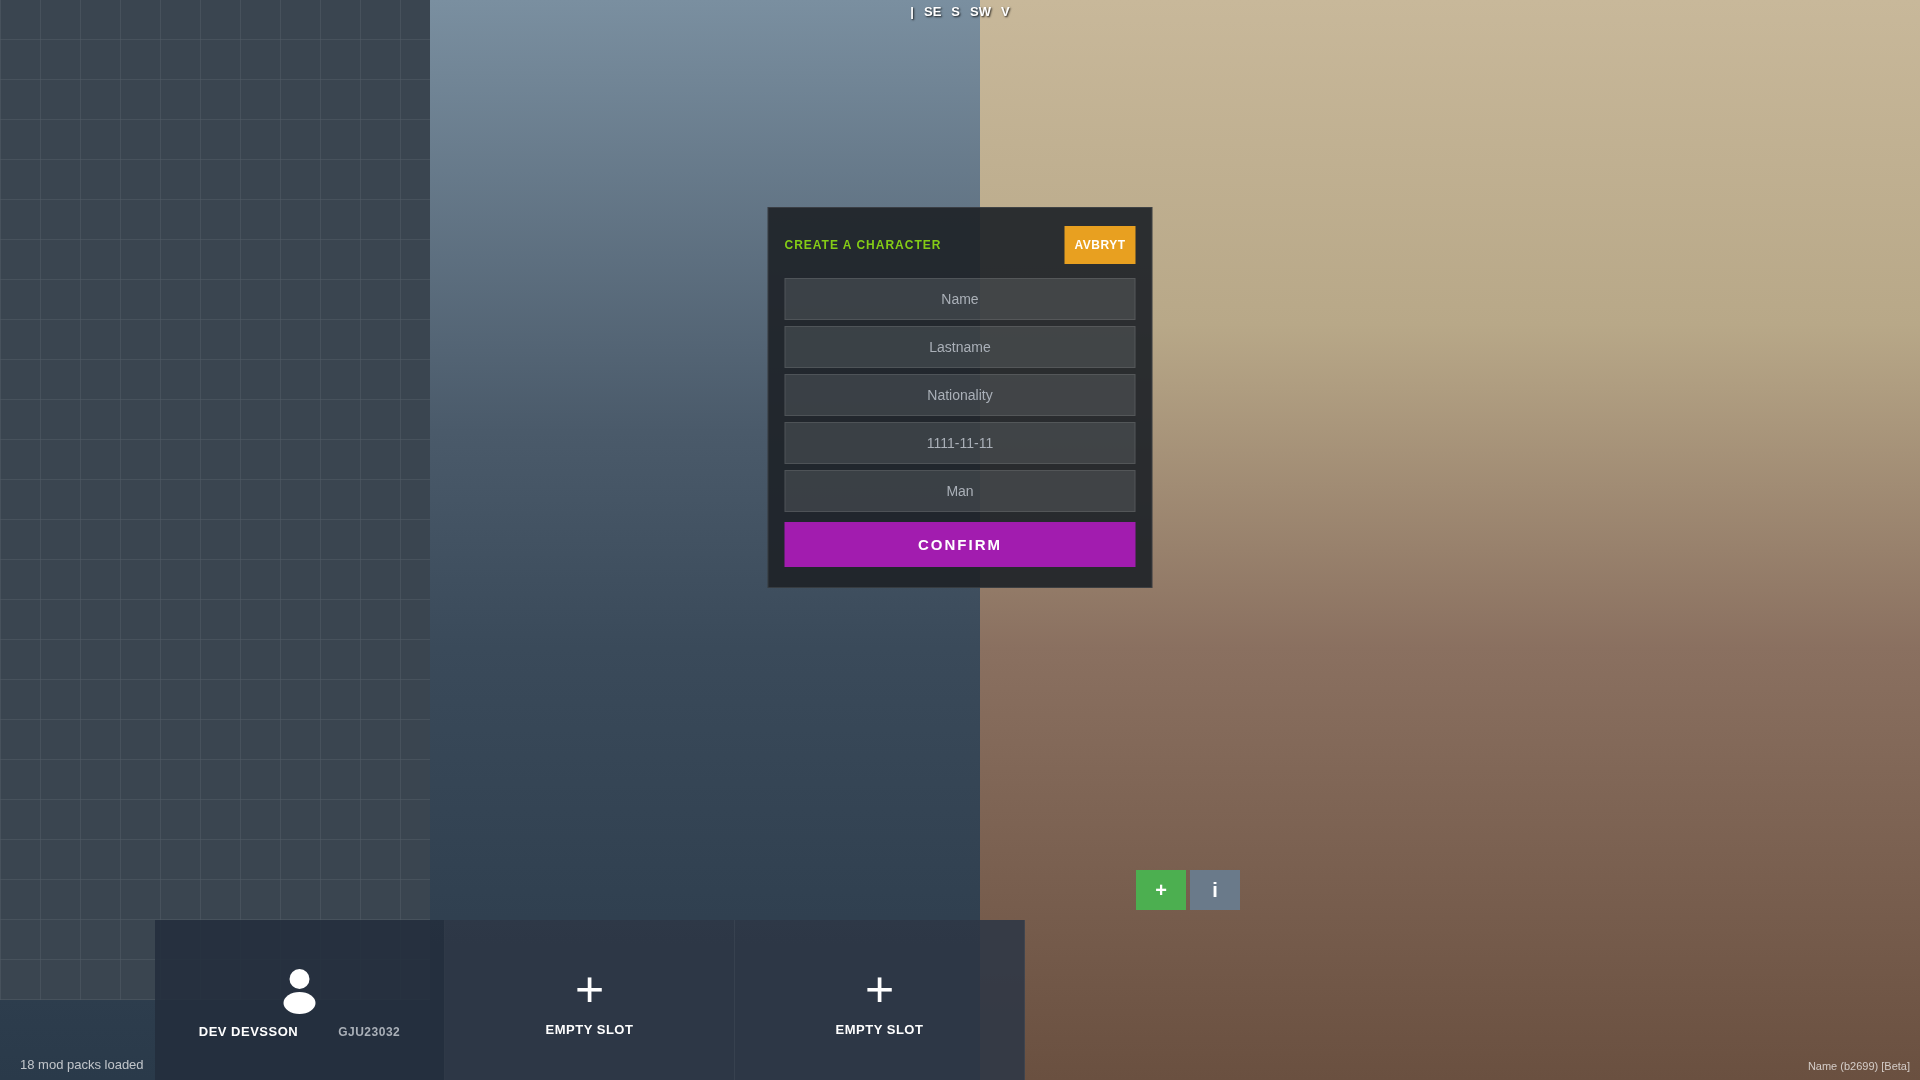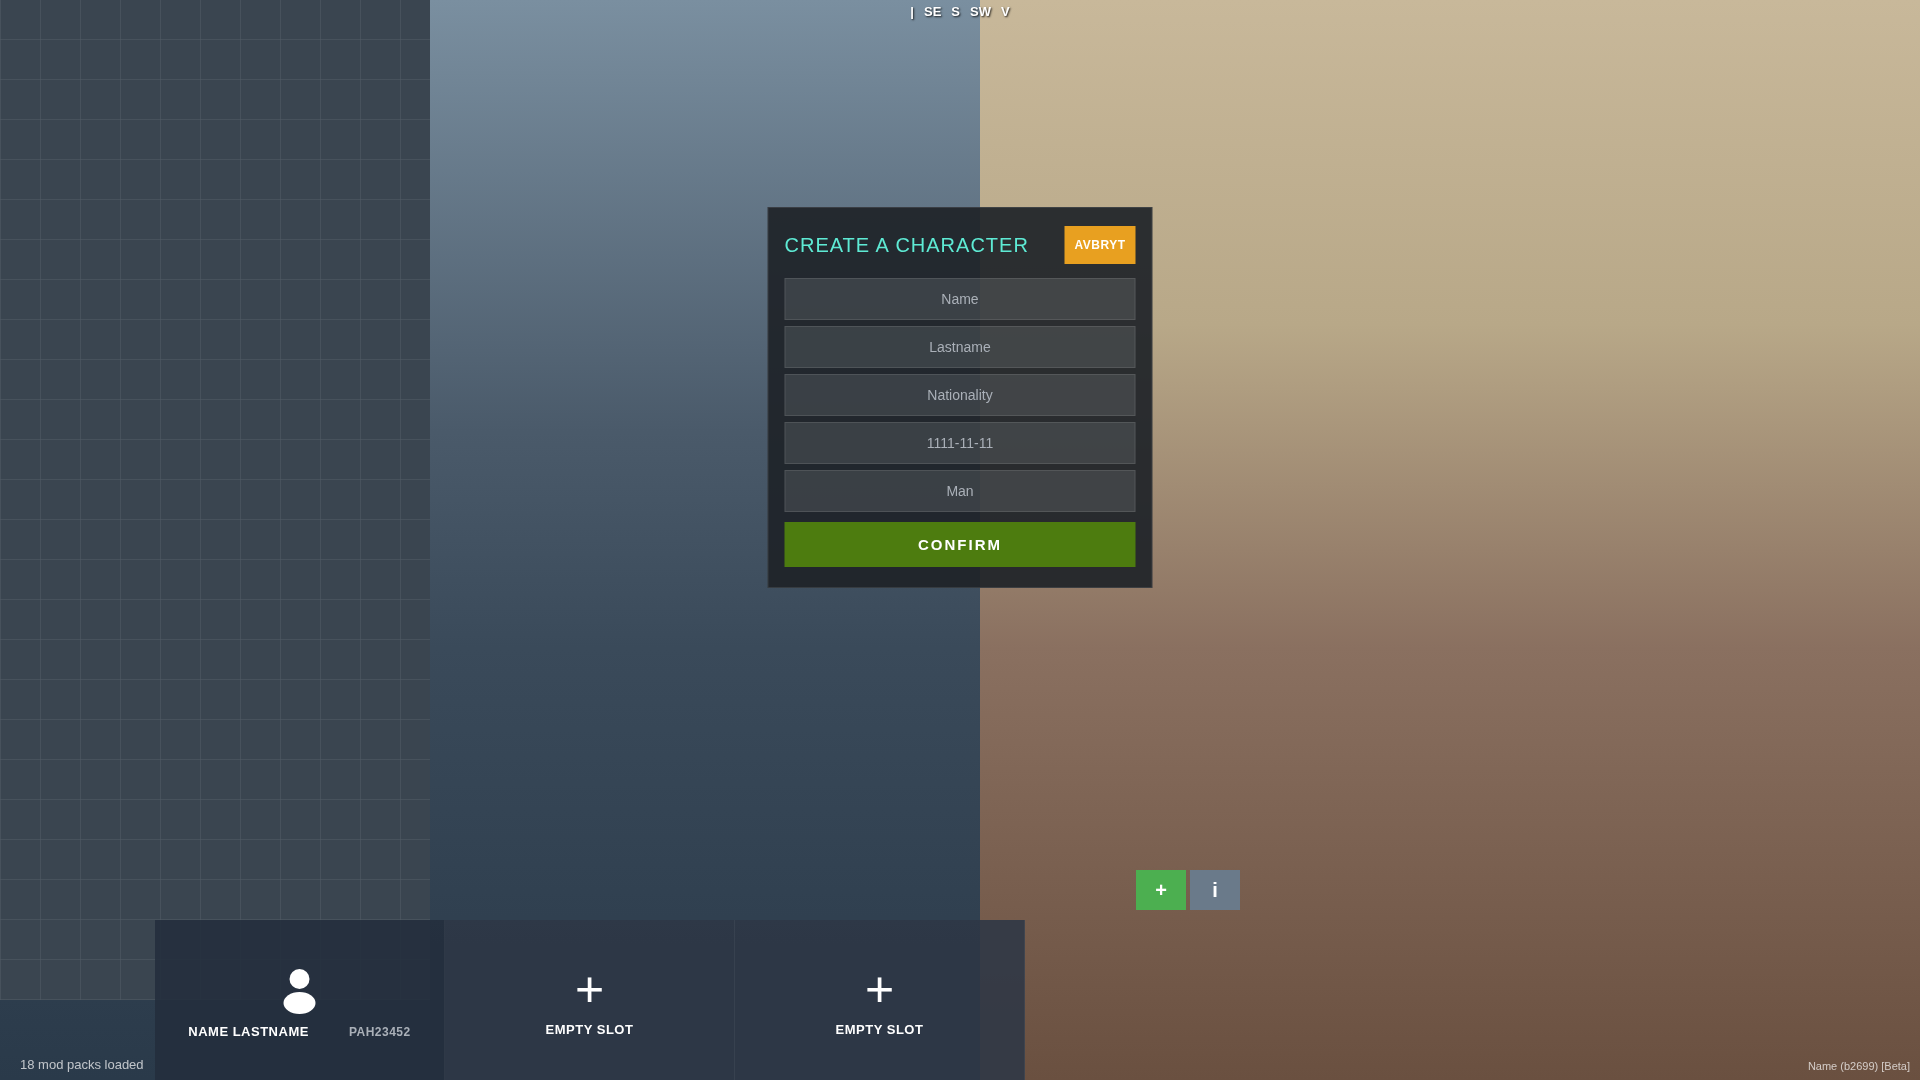--- a/index.html
+++ b/index.html
@@ -79,23 +79,23 @@
     }
 
     .dialog-header {
       display: flex;
       justify-content: space-between;
       align-items: center;
       margin-bottom: 14px;
     }
 
     .dialog-title {
-      color: #5eead4;
-      font-size: 20px;
-      font-weight: normal;
+      color: #84cc16;
+      font-size: 12px;
+      font-weight: bold;
       letter-spacing: 1px;
     }
 
     .abort-btn {
       background: #e8a020;
       color: white;
       border: none;
       padding: 12px 10px;
       font-size: 12px;
       font-weight: bold;
@@ -115,21 +115,21 @@
       outline: none;
       cursor: text;
     }
 
     .form-field::placeholder {
       color: #aab0b8;
     }
 
     .confirm-btn {
       width: 100%;
-      background: #4d7c0f;
+      background: #a21caf;
       color: white;
       border: none;
       padding: 14px;
       font-size: 15px;
       font-weight: bold;
       letter-spacing: 2px;
       cursor: pointer;
       margin-top: 4px;
     }
 
@@ -260,34 +260,34 @@
 
   <button class="confirm-btn">CONFIRM</button>
 </div>
 
 <div class="bottom-right-btns">
   <button class="btn-square btn-green">+</button>
   <button class="btn-square btn-gray">i</button>
 </div>
 
 <div class="character-slots">
-
 
   <div class="char-slot">
     <div class="avatar-icon">
       <svg viewBox="0 0 55 55" fill="white">
         <circle cx="27.5" cy="18" r="10"></circle>
         <ellipse cx="27.5" cy="42" rx="16" ry="11"></ellipse>
       </svg>
     </div>
     <div style="display:flex; gap:40px; align-items:center;">
-      <span class="char-name">NAME LASTNAME</span>
-      <span class="char-name" style="color:#aab0b8; font-size:12px;">PAH23452</span>
+      <span class="char-name">DEV DEVSSON</span>
+      <span class="char-name" style="color:#aab0b8; font-size:12px;">GJU23032</span>
     </div>
   </div>
+
 
   <div class="char-slot empty-slot">
     <div class="plus-icon">+</div>
     <span class="char-name">EMPTY SLOT</span>
   </div>
 
   <div class="char-slot empty-slot">
     <div class="plus-icon">+</div>
     <span class="char-name">EMPTY SLOT</span>
   </div>

